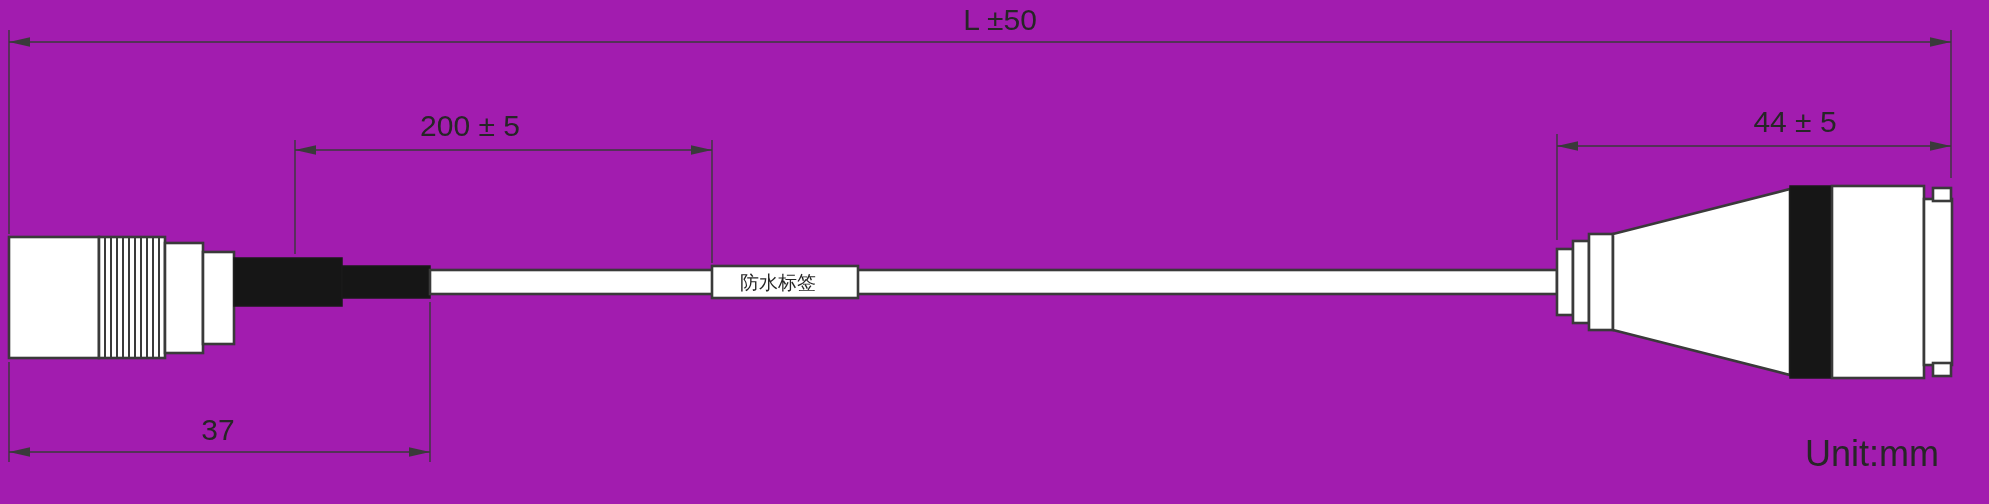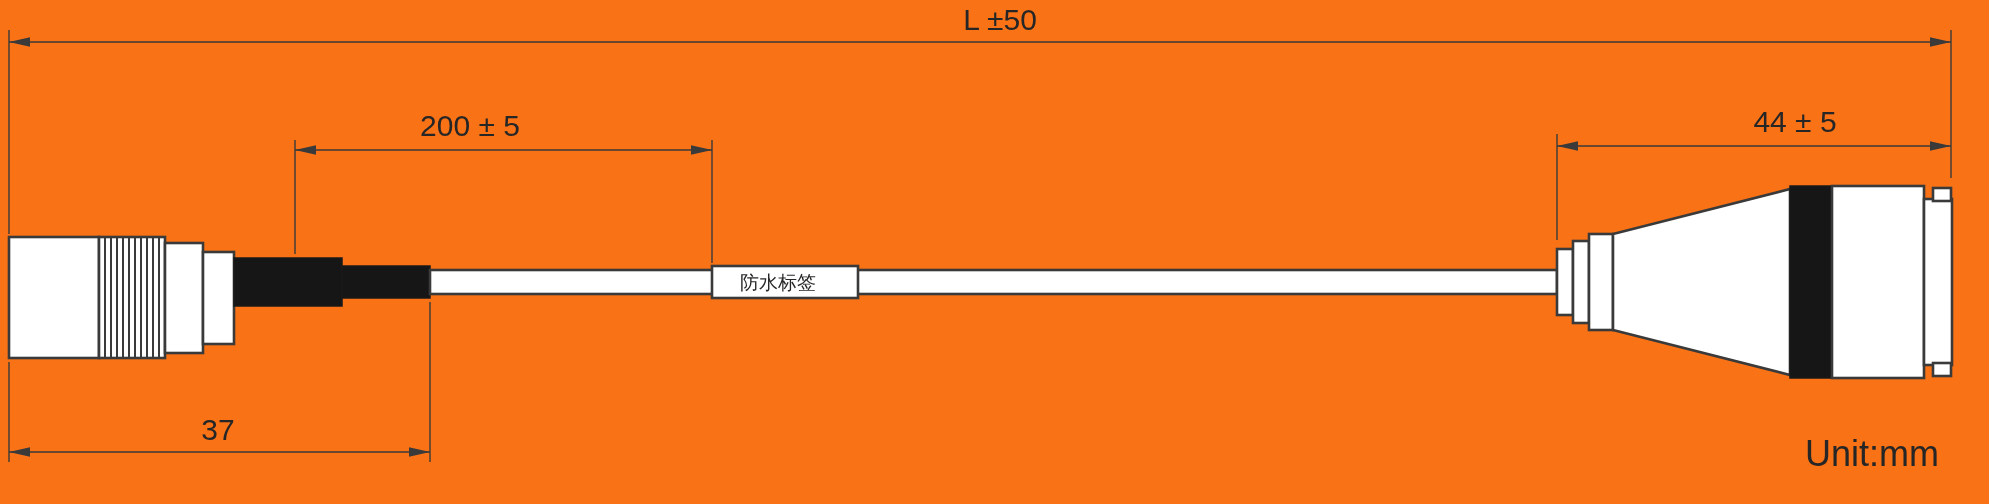--- a/index.html
+++ b/index.html
@@ -4,21 +4,21 @@
 <style>
   html, body {
     margin: 0;
     padding: 0;
     background: #ffffff;
   }
   .canvas {
     position: relative;
     width: 1989px;
     height: 504px;
-    background: #f97316;
+    background: #a21caf;
     overflow: hidden;
     font-family: "Liberation Sans", "DejaVu Sans", sans-serif;
   }
   svg { display: block; }
   .dim-line  { stroke: #3a3a3a; stroke-width: 1.6; fill: none; }
   .ext-line  { stroke: #3a3a3a; stroke-width: 1.4; fill: none; }
   .arrow     { fill: #3a3a3a; stroke: none; }
   .outline   { stroke: #3a3a3a; stroke-width: 2.6; fill: #ffffff; }
   .thin      { stroke: #3a3a3a; stroke-width: 2;   fill: none; }
   .solid     { stroke: #1a1a1a; stroke-width: 1.5; fill: #161616; }

